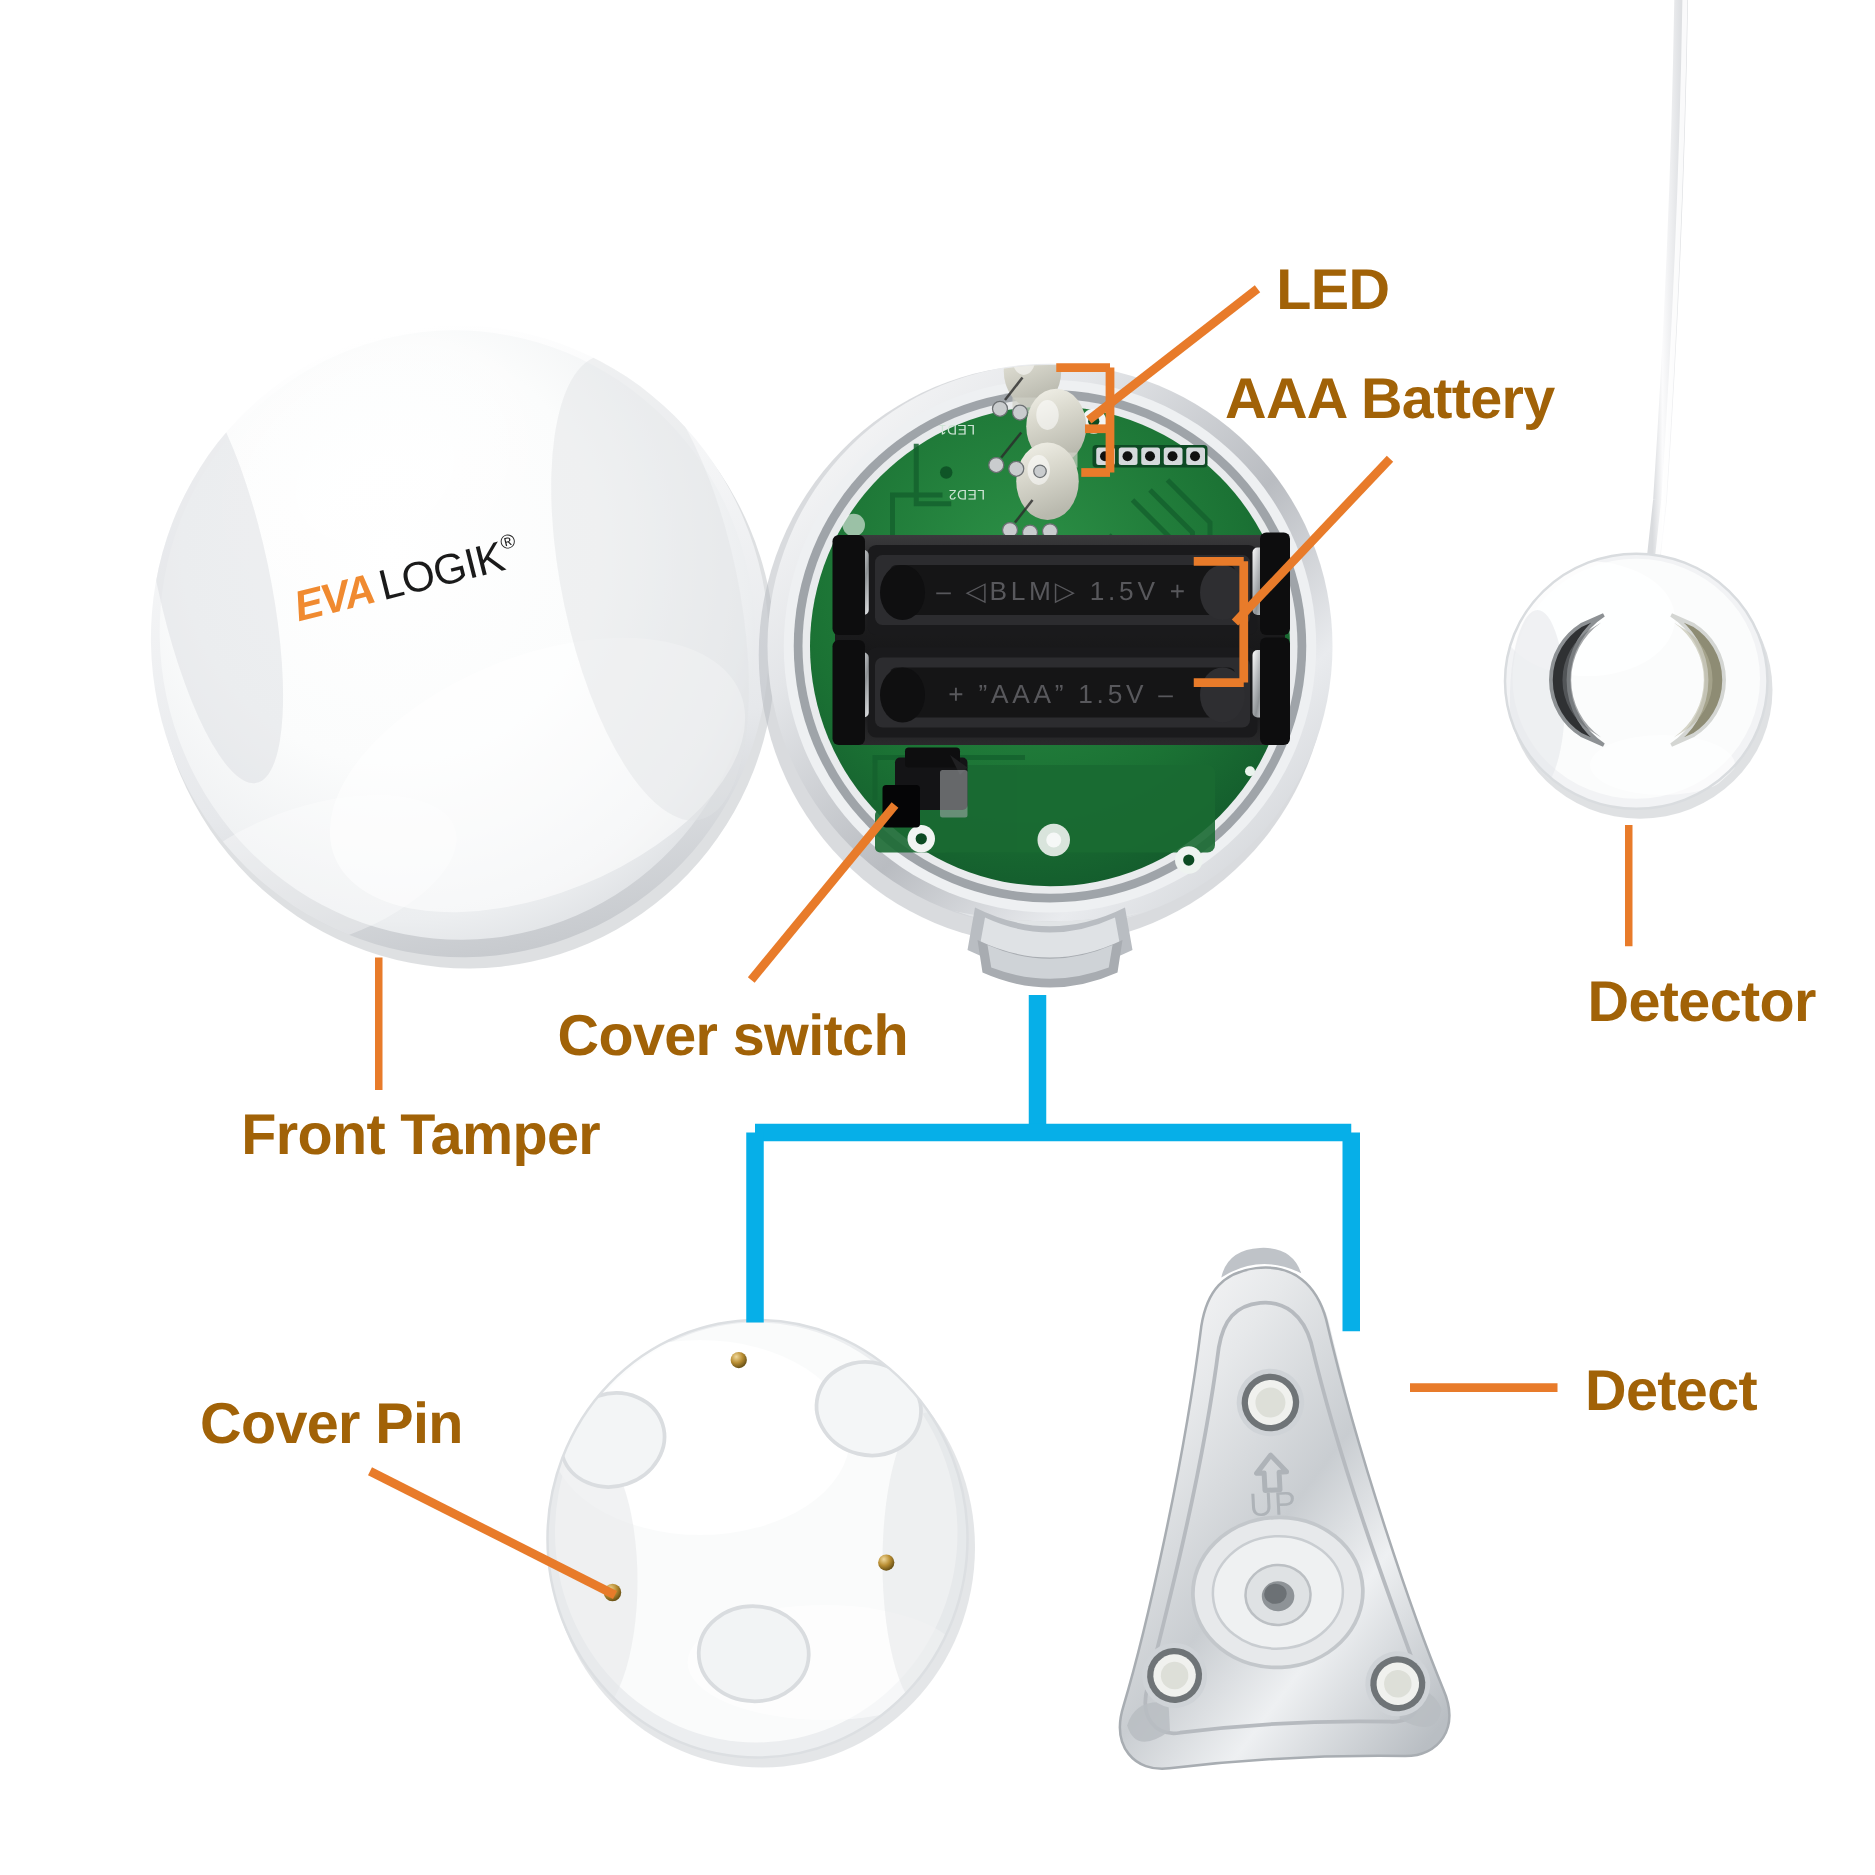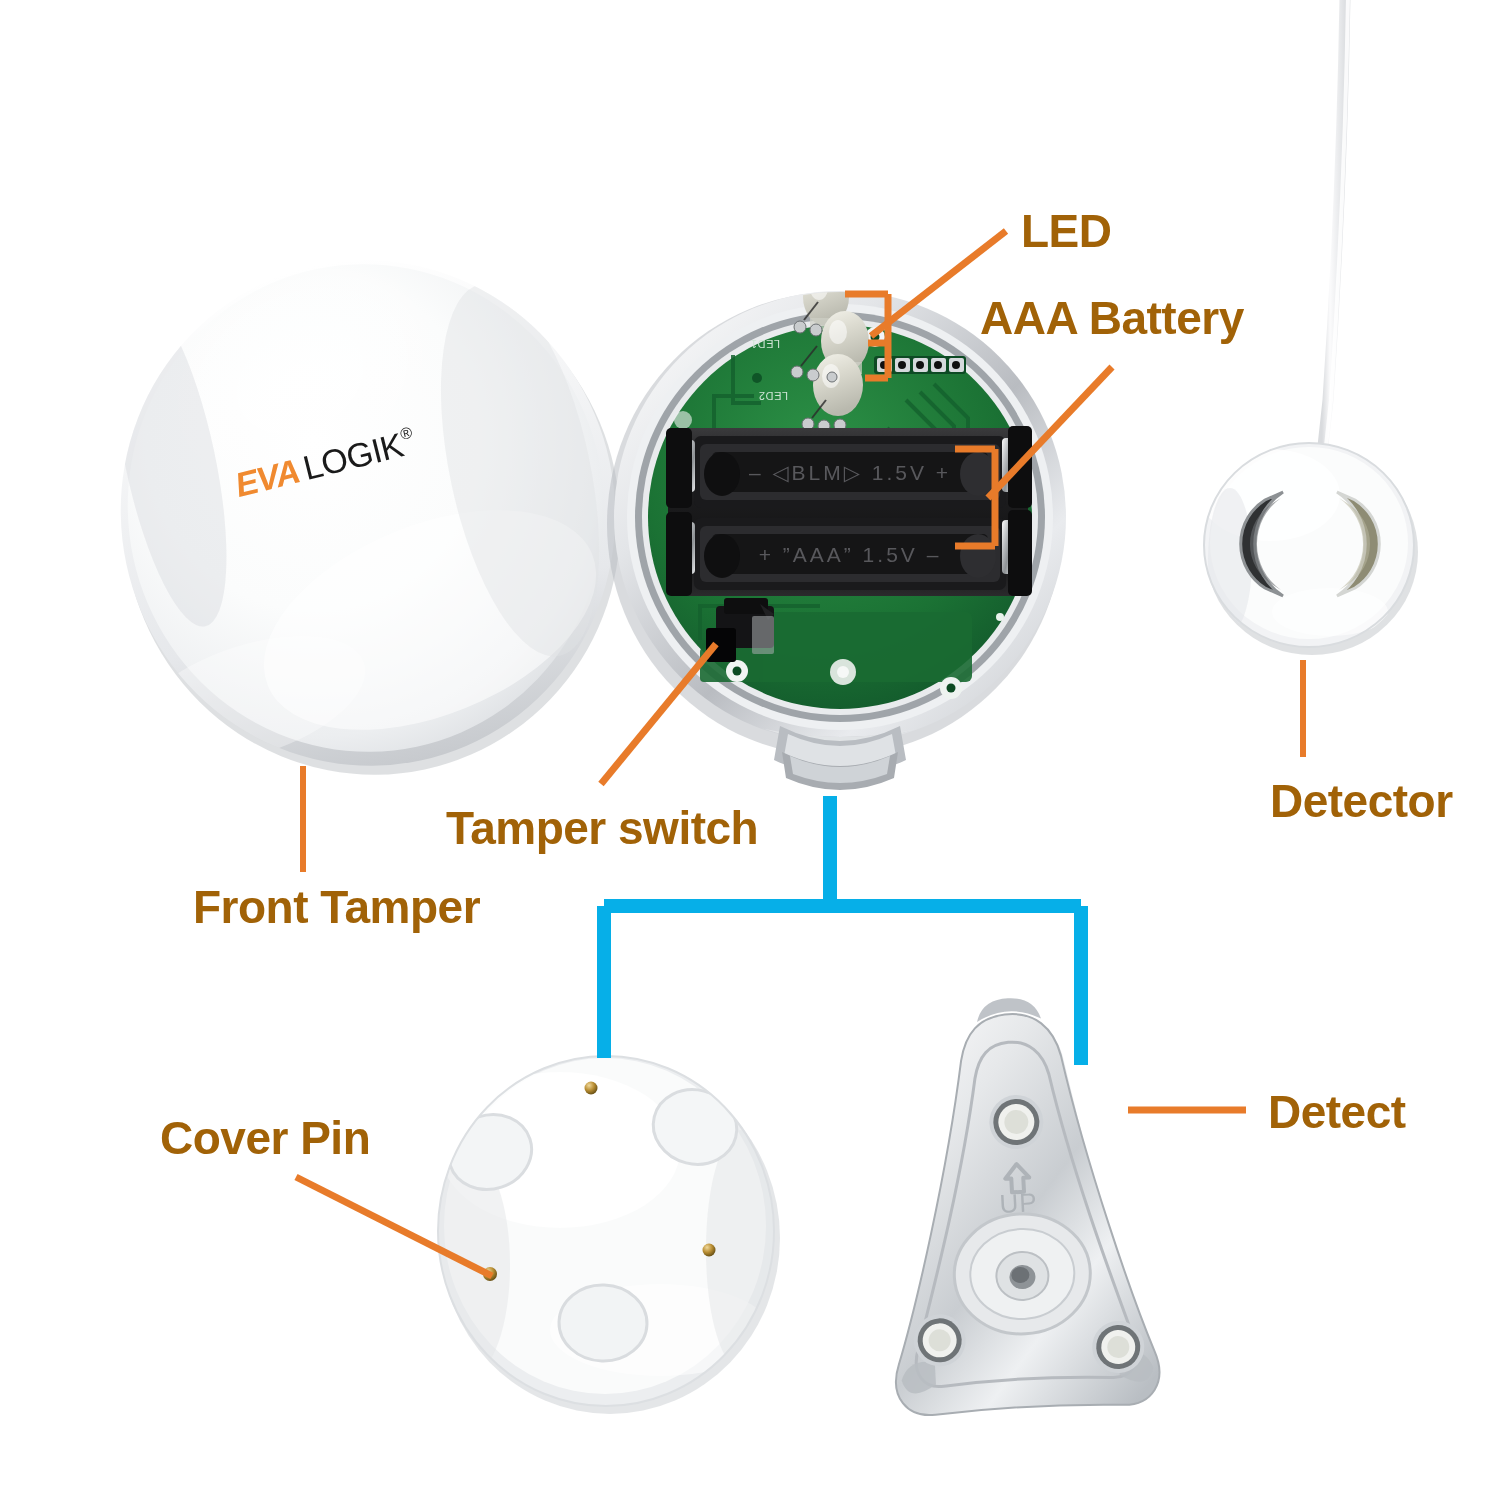--- a/index.html
+++ b/index.html
@@ -423,21 +423,21 @@
       <path d="M1081 906 V1065"></path>
     </g>
   </svg>
 
   <div class="lbl" style="left:1021px;top:208px;font-size:46px;">LED</div>
 
   <div class="lbl" style="left:980px;top:295px;font-size:46px;">AAA Battery</div>
 
   <div class="lbl" style="left:1228px;top:778px;font-size:46px;margin-left:42px;">Detector</div>
 
-  <div class="lbl" style="left:446px;top:805px;font-size:46px;">Tamper switch</div>
+  <div class="lbl" style="left:446px;top:805px;font-size:46px;">Cover switch</div>
 
   <div class="lbl" style="left:193px;top:884px;font-size:46px;">Front Tamper</div>
 
   <div class="lbl" style="left:1268px;top:1089px;font-size:46px;">Detect</div>
 
   <div class="lbl" style="left:160px;top:1115px;font-size:46px;">Cover Pin</div>
 
 </div>
 
 </body></html>

